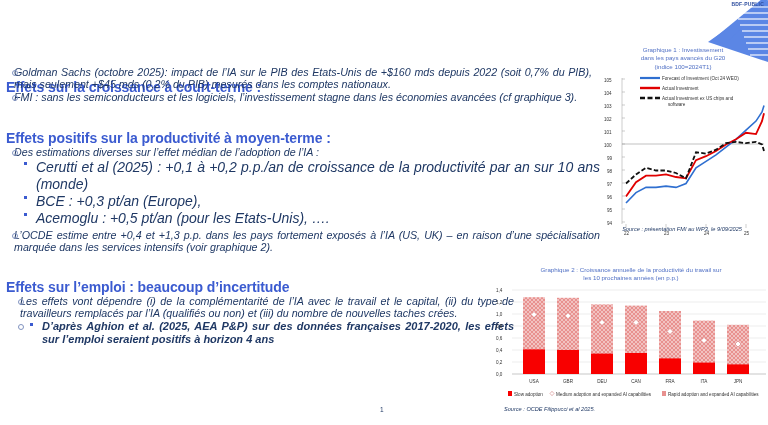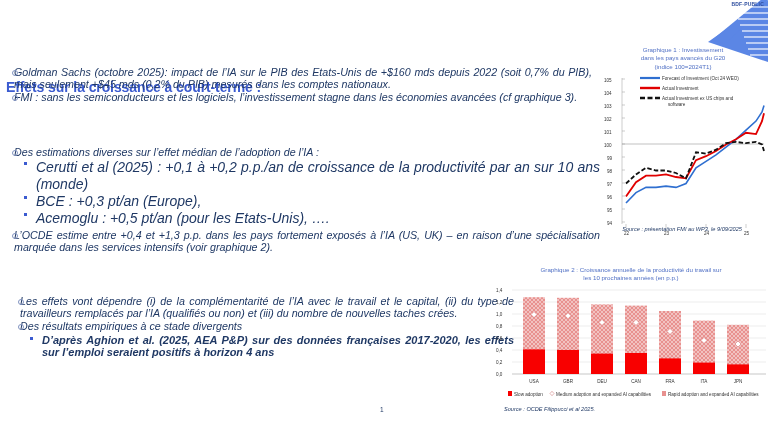--- a/index.html
+++ b/index.html
@@ -105,39 +105,40 @@
 
 
   <div class="sec-head" id="sec1">Effets sur la croissance à court-terme :</div>
   <div class="blk" id="blk1">
     <ul class="lvl1">
       <li><span>Goldman Sachs (octobre 2025): impact de l’IA sur le PIB des Etats-Unis de +$160 mds depuis 2022 (soit 0,7% du PIB), mais seulement +$45 mds (0,2% du PIB) mesurés dans les comptes nationaux.</span></li>
       <li><span>FMI : sans les semiconducteurs et les logiciels, l’investissement stagne dans les économies avancées (cf graphique 3).</span></li>
     </ul>
   </div>
 
+  <div class="sec-head" id="sec2">Effets positifs sur la productivité à moyen-terme :</div>
   <div class="blk" id="blk2">
     <ul class="lvl1">
       <li>
         <span>Des estimations diverses sur l’effet médian de l’adoption de l’IA :</span>
         <ul class="lvl2">
           <li><span>Cerutti et al (2025) : +0,1 à +0,2 p.p./an de croissance de la productivité par an sur 10 ans (monde)</span></li>
           <li><span>BCE : +0,3 pt/an (Europe),</span></li>
           <li><span>Acemoglu : +0,5 pt/an (pour les Etats-Unis), ….</span></li>
         </ul>
       </li>
       <li><span>L’OCDE  estime entre +0,4 et +1,3 p.p. dans les pays fortement exposés à l’IA (US, UK) – en raison d’une spécialisation marquée dans les services intensifs (voir graphique 2).</span></li>
     </ul>
   </div>
 
+  <div class="sec-head" id="sec3">Effets sur l’emploi : beaucoup d’incertitude</div>
   <div class="blk" id="blk3">
     <ul class="lvl1">
       <li><span>Les effets vont dépendre (i) de la complémentarité de l’IA avec le travail et le capital, (ii) du type de travailleurs remplacés par l’IA (qualifiés ou non) et (iii) du nombre de nouvelles taches crées.</span></li>
       <li>
-        <span>Des résultats empiriques à ce stade divergents</span>
         <ul class="lvl2">
           <li class="bold"><span>D’après Aghion et al. (2025, AEA P&amp;P) sur des données françaises 2017-2020, les effets sur l’emploi seraient positifs à horizon 4 ans</span></li>
         </ul>
       </li>
     </ul>
   </div>
 
   <div class="pgnum">1</div>
 
   <div id="g1">

